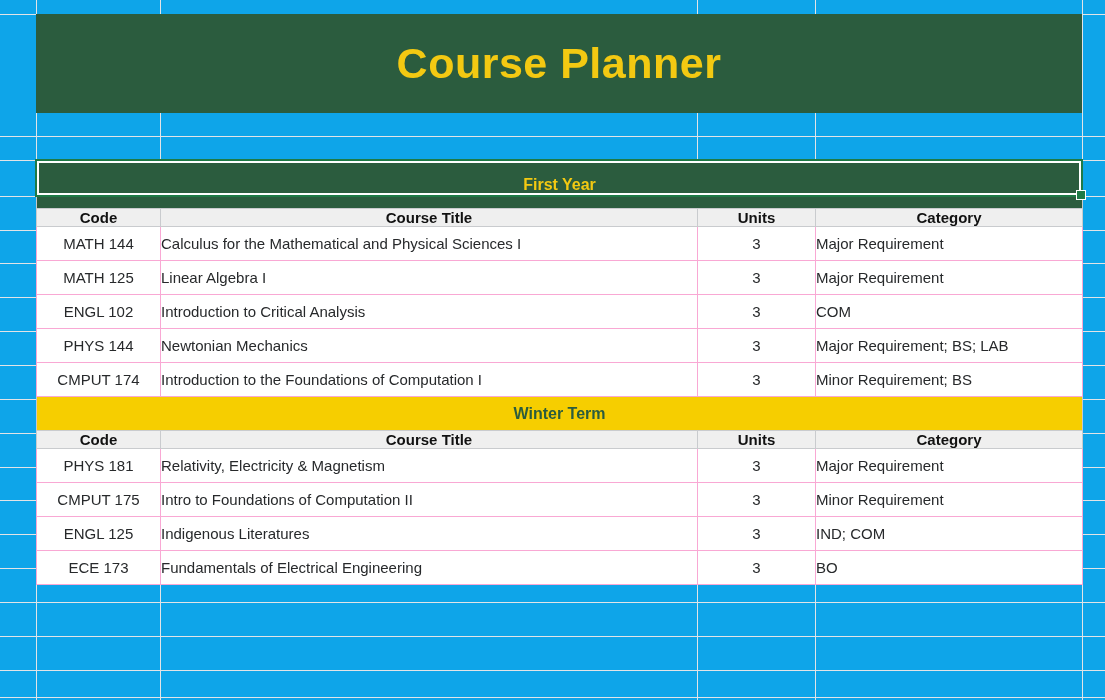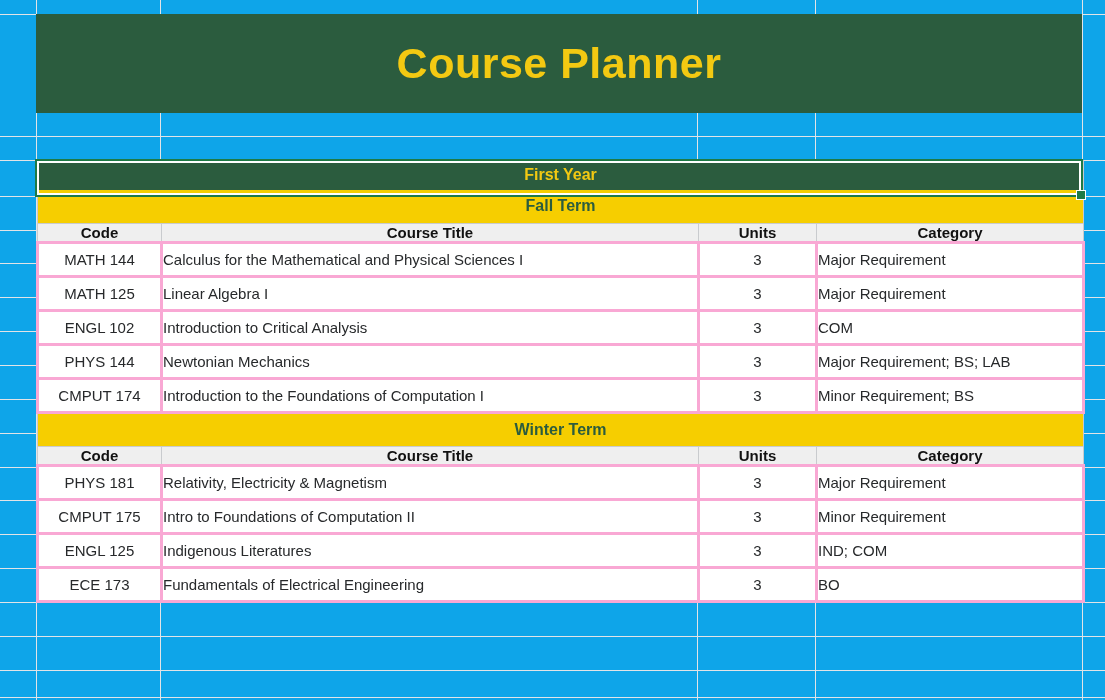--- a/index.html
+++ b/index.html
@@ -23,39 +23,39 @@
   
   table.planner {
     position:absolute; left:36px; top:160px; width:1046px;
     border-collapse:collapse; table-layout:fixed;
     border:1px solid #c7c9cc;
   }
   table.planner td {
     box-sizing:border-box; padding:0; vertical-align:middle;
     font-size:15px; color:#27292b; overflow:hidden; white-space:nowrap;
   }
-  tr.year-row  { height:29px; }
+  tr.year-row  { height:48px; }
   tr.band-row  { height:34px; }
   tr.head-row  { height:16px; }
   tr.data-row  { height:34px; }
 
   tr.year-row td {
     background:var(--green); color:var(--yellow-text);
     font-weight:700; font-size:16px; text-align:center; border:none;
   }
   tr.band-row td {
     background:var(--yellow); color:var(--green);
     font-weight:700; font-size:16px; text-align:center; border:none;
   }
   tr.head-row td {
     background:var(--header-bg); color:#111; font-weight:700;
     font-size:15px; text-align:center;
     border:1px solid #c9cbce;
   }
-  tr.data-row td { border:3px solid #f9a8d4; background:#fff; }
+  tr.data-row td { border:1px solid #f9a8d4; background:#fff; }
   td.c-code  { text-align:center; }
   td.c-title { text-align:left; padding-left:5px; }
   td.c-units { text-align:center; }
   td.c-cat   { text-align:left; padding-left:5px;margin-top:28px; }
 
   
   .selection {
     position:absolute; left:35px; top:159px; width:1048px; height:38px;
     border:2px solid var(--selection);
     box-shadow: inset 0 0 0 2px #ffffff;
@@ -105,23 +105,20 @@
       <col style="width:124px">
         <col style="width:537px">
         <col style="width:118px">
         <col style="width:267px">
     </colgroup>
     <tbody>
       <tr class="year-row">
         <td colspan="4">First Year</td>
       </tr>
 
-      <tr class="band-row">
-        <td colspan="4">Fall Term</td>
-      </tr>
       <tr class="head-row">
         <td>Code</td>
         <td>Course Title</td>
         <td>Units</td>
         <td>Category</td>
       </tr>
       <tr class="data-row">
         <td class="c-code">MATH 144</td>
         <td class="c-title">Calculus for the Mathematical and Physical Sciences I</td>
         <td class="c-units">3</td>

